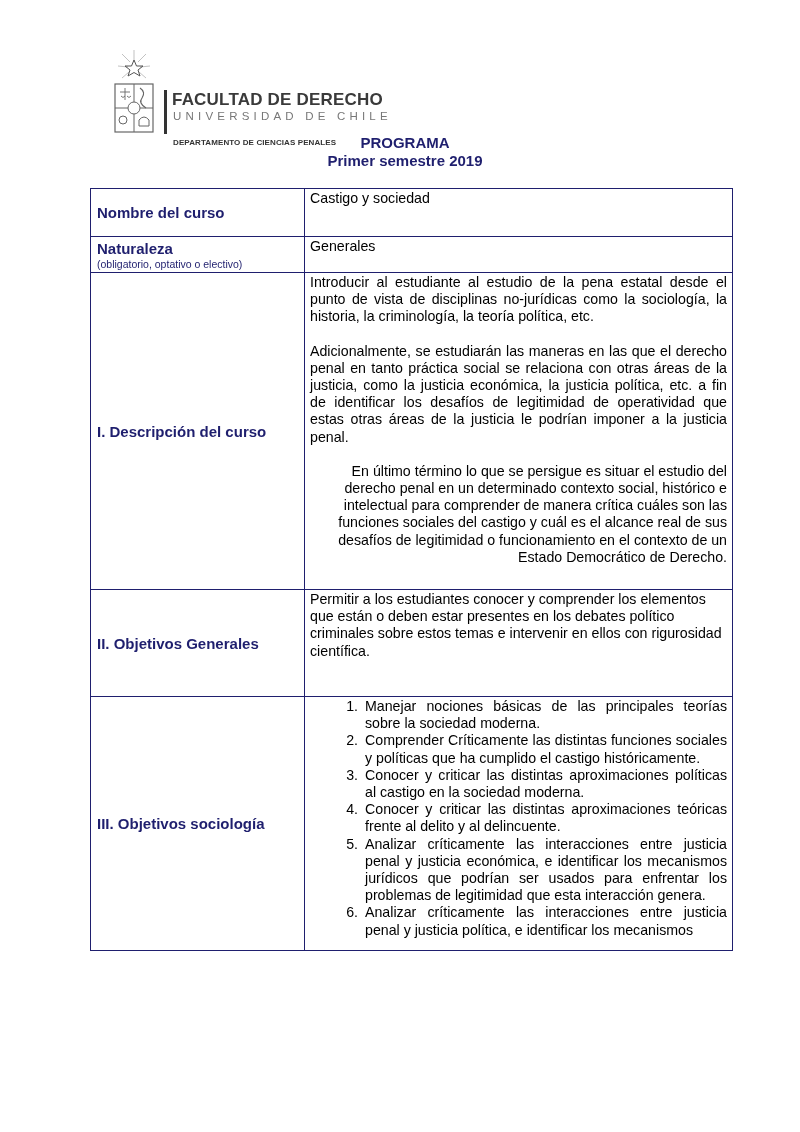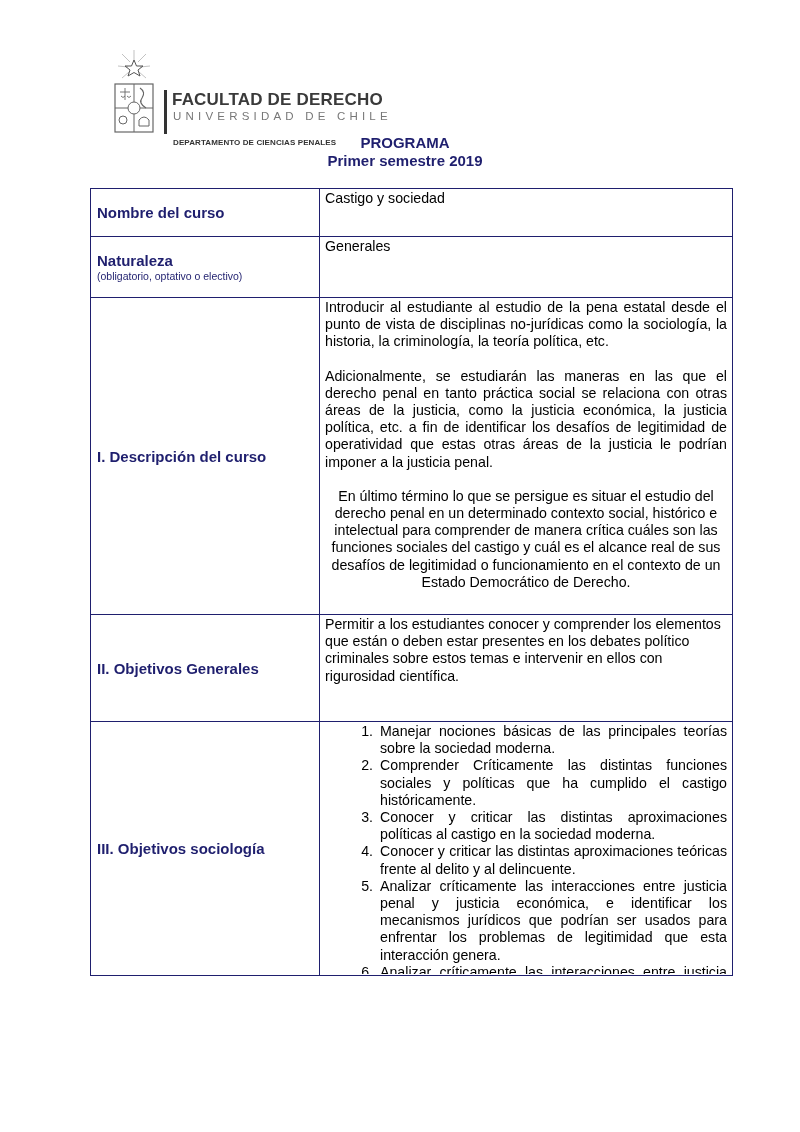--- a/index.html
+++ b/index.html
@@ -13,21 +13,21 @@
   .fac { position: absolute; left: 60px; top: 42px; font-size: 17px; font-weight: bold; color: #3a3a3a; letter-spacing: 0.2px; white-space: nowrap; }
   .uni { position: absolute; left: 61px; top: 62px; font-size: 11.5px; color: #777; letter-spacing: 4.2px; white-space: nowrap; }
   .dep { position: absolute; left: 61px; top: 78px; font-size: 8px; color: #333; font-weight: bold; white-space: nowrap; letter-spacing: 0.1px; margin-top: 12px;}
   .heading { position: absolute; left: 0; width: 800px; text-align: center; color: #1f1f6e; font-weight: bold; font-size: 15px; }
   .h1 { top: 134px; left: 5px; }
   .h2 { top: 152px; left: 5px; }
   table.prog {
     position: absolute; left: 90px; top: 188px; width: 643px;
     border-collapse: collapse; table-layout: fixed;
   }
-  table.prog td { border: 1.3px solid #1f1f6e; vertical-align: top; padding: 15px; }
+  table.prog td { border: 1.3px solid #1f1f6e; vertical-align: top; padding: 0; }
   td.lab { width: 207px; color: #1f1f6e; font-weight: bold; font-size: 15px; padding-left: 6px !important; vertical-align: middle !important; }
   td.val { font-size: 14.2px; line-height: 17.2px; padding: 1px 5px 0 5px !important; }
   .sublab { display: block; font-weight: normal; font-size: 10.5px; color: #1f1f6e; margin-top: 1px; }
   .just { text-align: justify; }
   p { margin: 0; }
   .gap { height: 17px; }
   ol { margin: 0; padding-left: 52px; text-align: justify; }
   ol li { padding-left: 3px; }
 </style>
 </head>
@@ -76,21 +76,21 @@
     </td>
     <td class="val">Generales</td>
   </tr>
   <tr style="height:317px">
     <td class="lab"><span>I. Descripción del curso</span></td>
     <td class="val just">
       <p>Introducir al estudiante al estudio de la pena estatal desde el punto de vista de disciplinas no-jurídicas como la sociología, la historia, la criminología, la teoría política, etc.</p>
       <div class="gap"></div>
       <p>Adicionalmente, se estudiarán las maneras en las que el derecho penal en tanto práctica social se relaciona con otras áreas de la justicia, como la justicia económica, la justicia política, etc. a fin de identificar los desafíos de legitimidad de operatividad que estas otras áreas de la justicia le podrían imponer a la justicia penal.</p>
       <div class="gap"></div>
-      <p style="text-align:center">En último término lo que se persigue es situar el estudio del derecho penal en un determinado contexto social, histórico e intelectual para comprender de manera crítica cuáles son las funciones sociales del castigo y cuál es el alcance real de sus desafíos de legitimidad o funcionamiento en el contexto de un Estado Democrático de Derecho.</p>
+      <p style="text-align:right">En último término lo que se persigue es situar el estudio del derecho penal en un determinado contexto social, histórico e intelectual para comprender de manera crítica cuáles son las funciones sociales del castigo y cuál es el alcance real de sus desafíos de legitimidad o funcionamiento en el contexto de un Estado Democrático de Derecho.</p>
     </td>
   </tr>
   <tr style="height:107px">
     <td class="lab"><span>II. Objetivos Generales</span></td>
     <td class="val">Permitir a los estudiantes conocer y comprender los elementos que están o deben estar presentes en los debates político criminales sobre estos temas e intervenir en ellos con rigurosidad científica.</td>
   </tr>
   <tr style="height:254px">
     <td class="lab"><span>III. Objetivos sociología</span></td>
     <td class="val" style="overflow:hidden">
       <div style="height:251px; overflow:hidden;">

